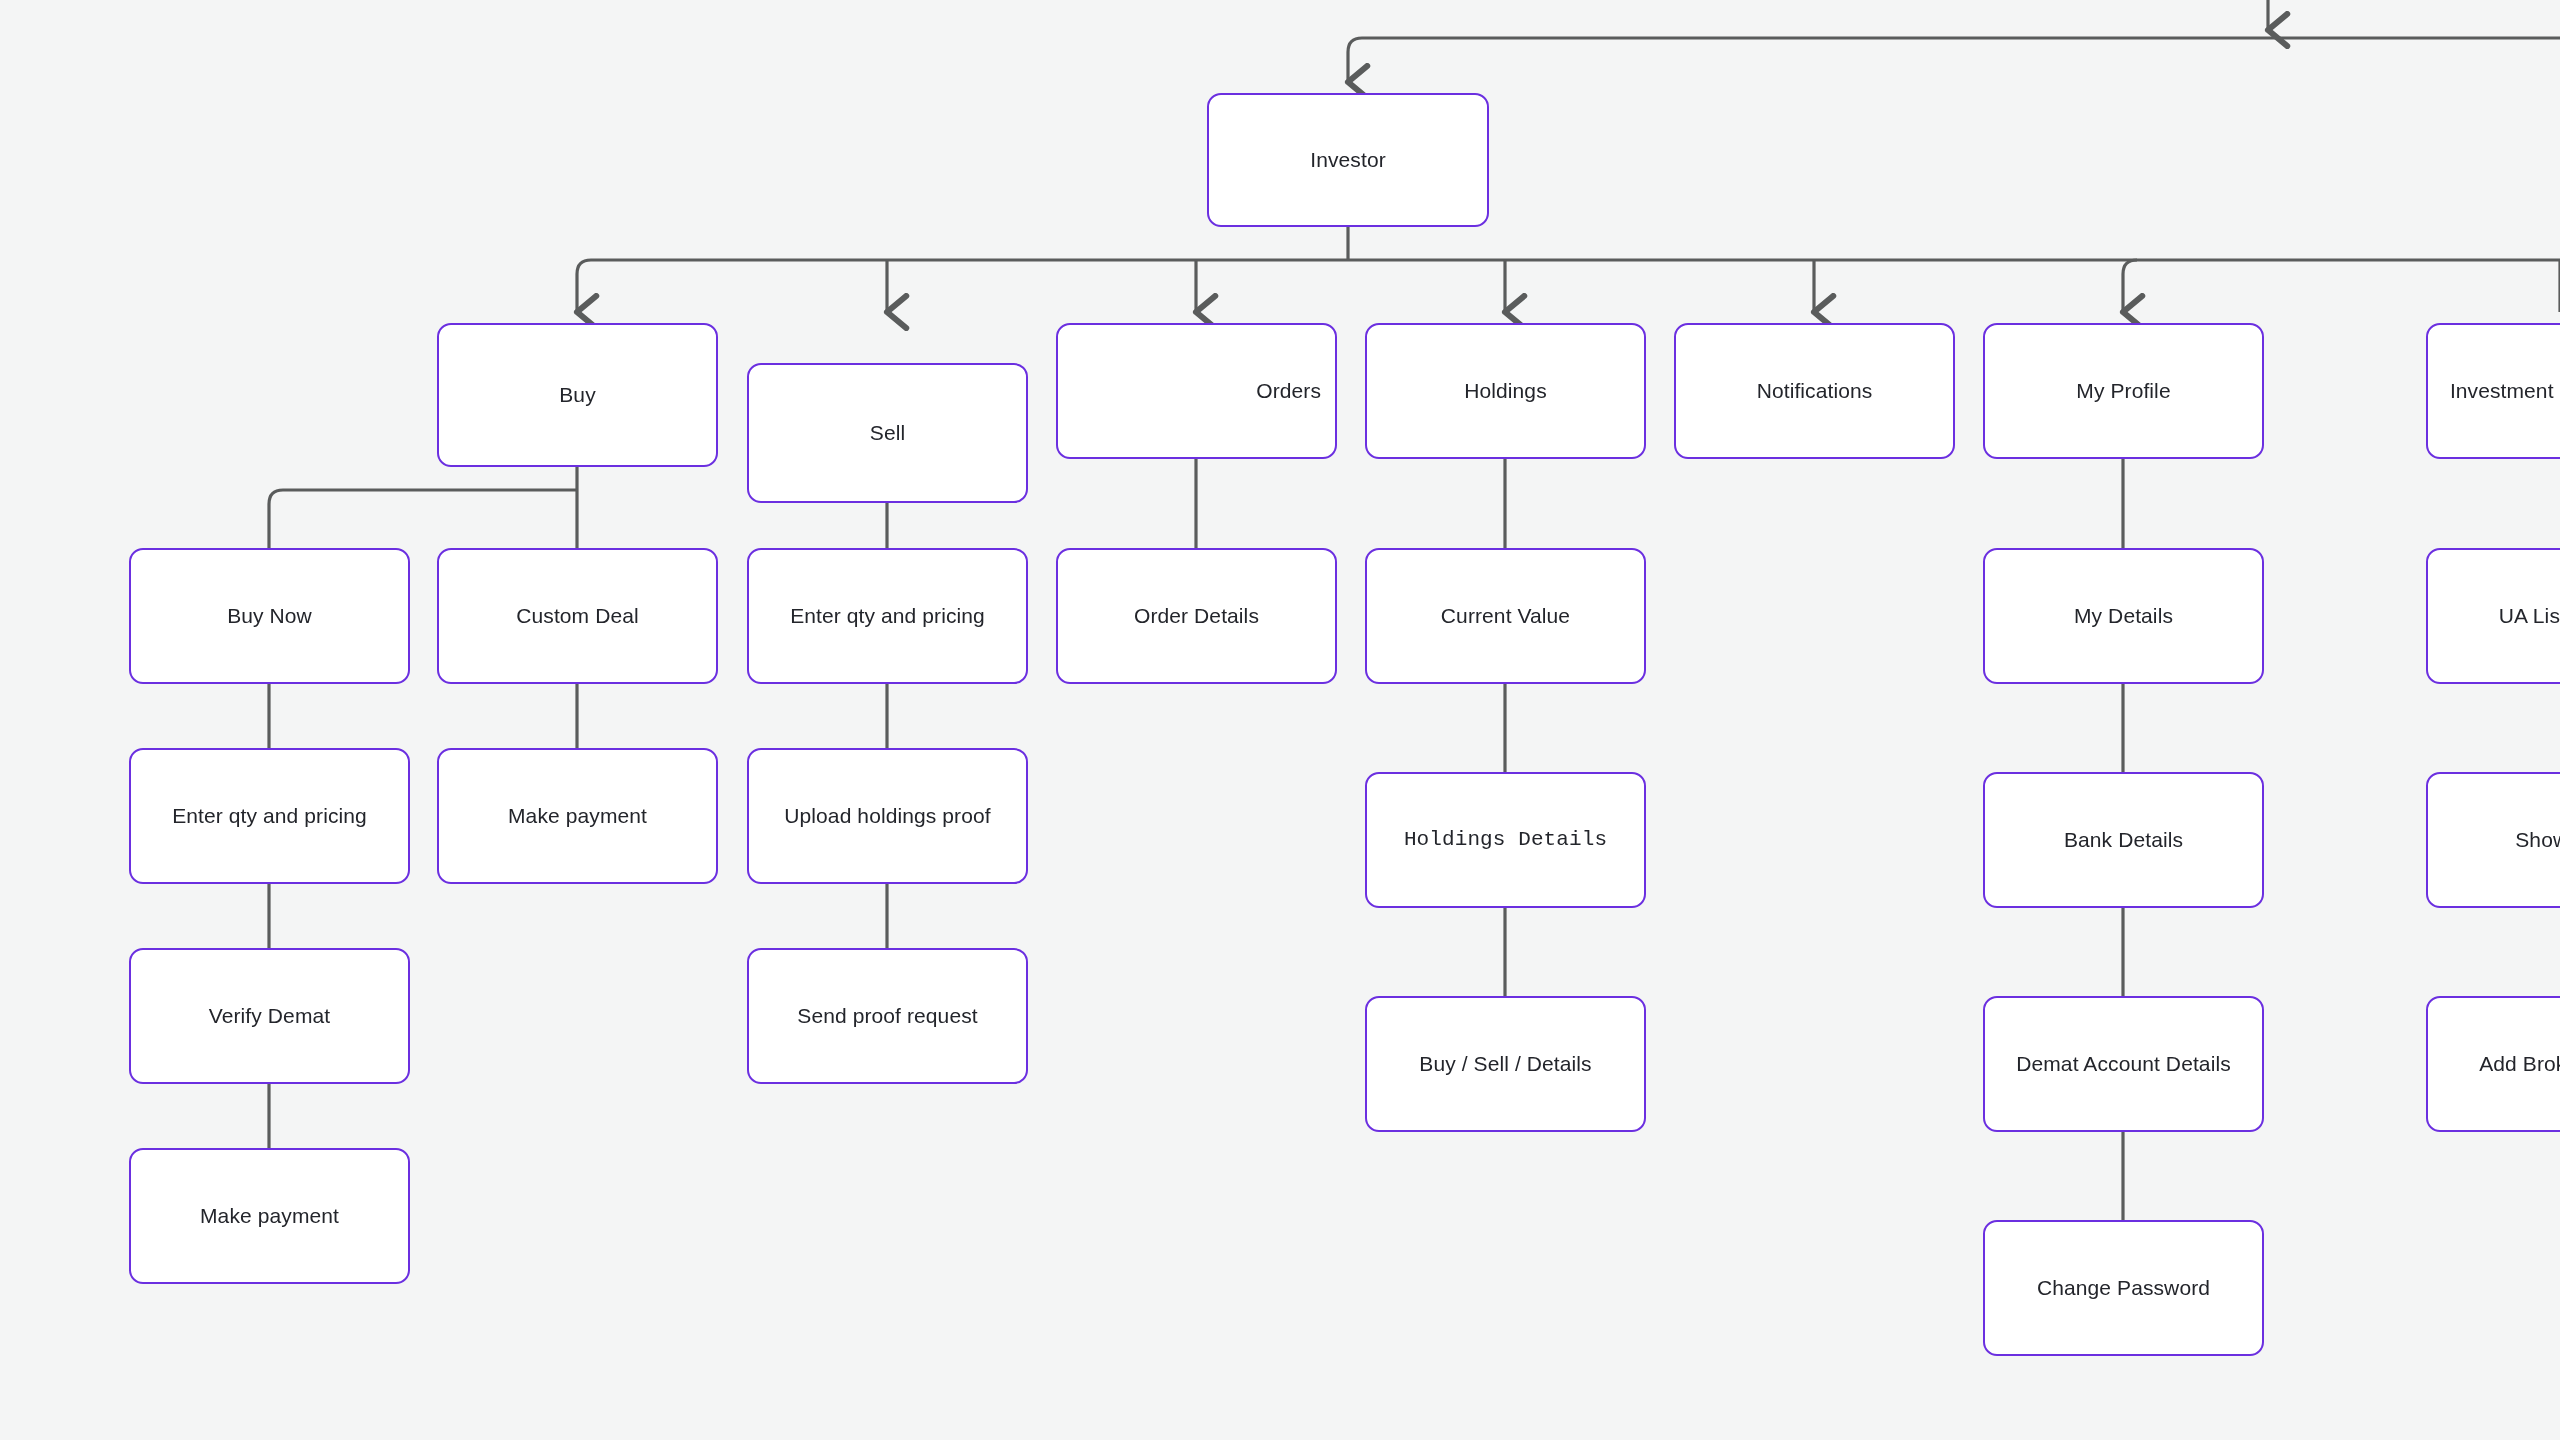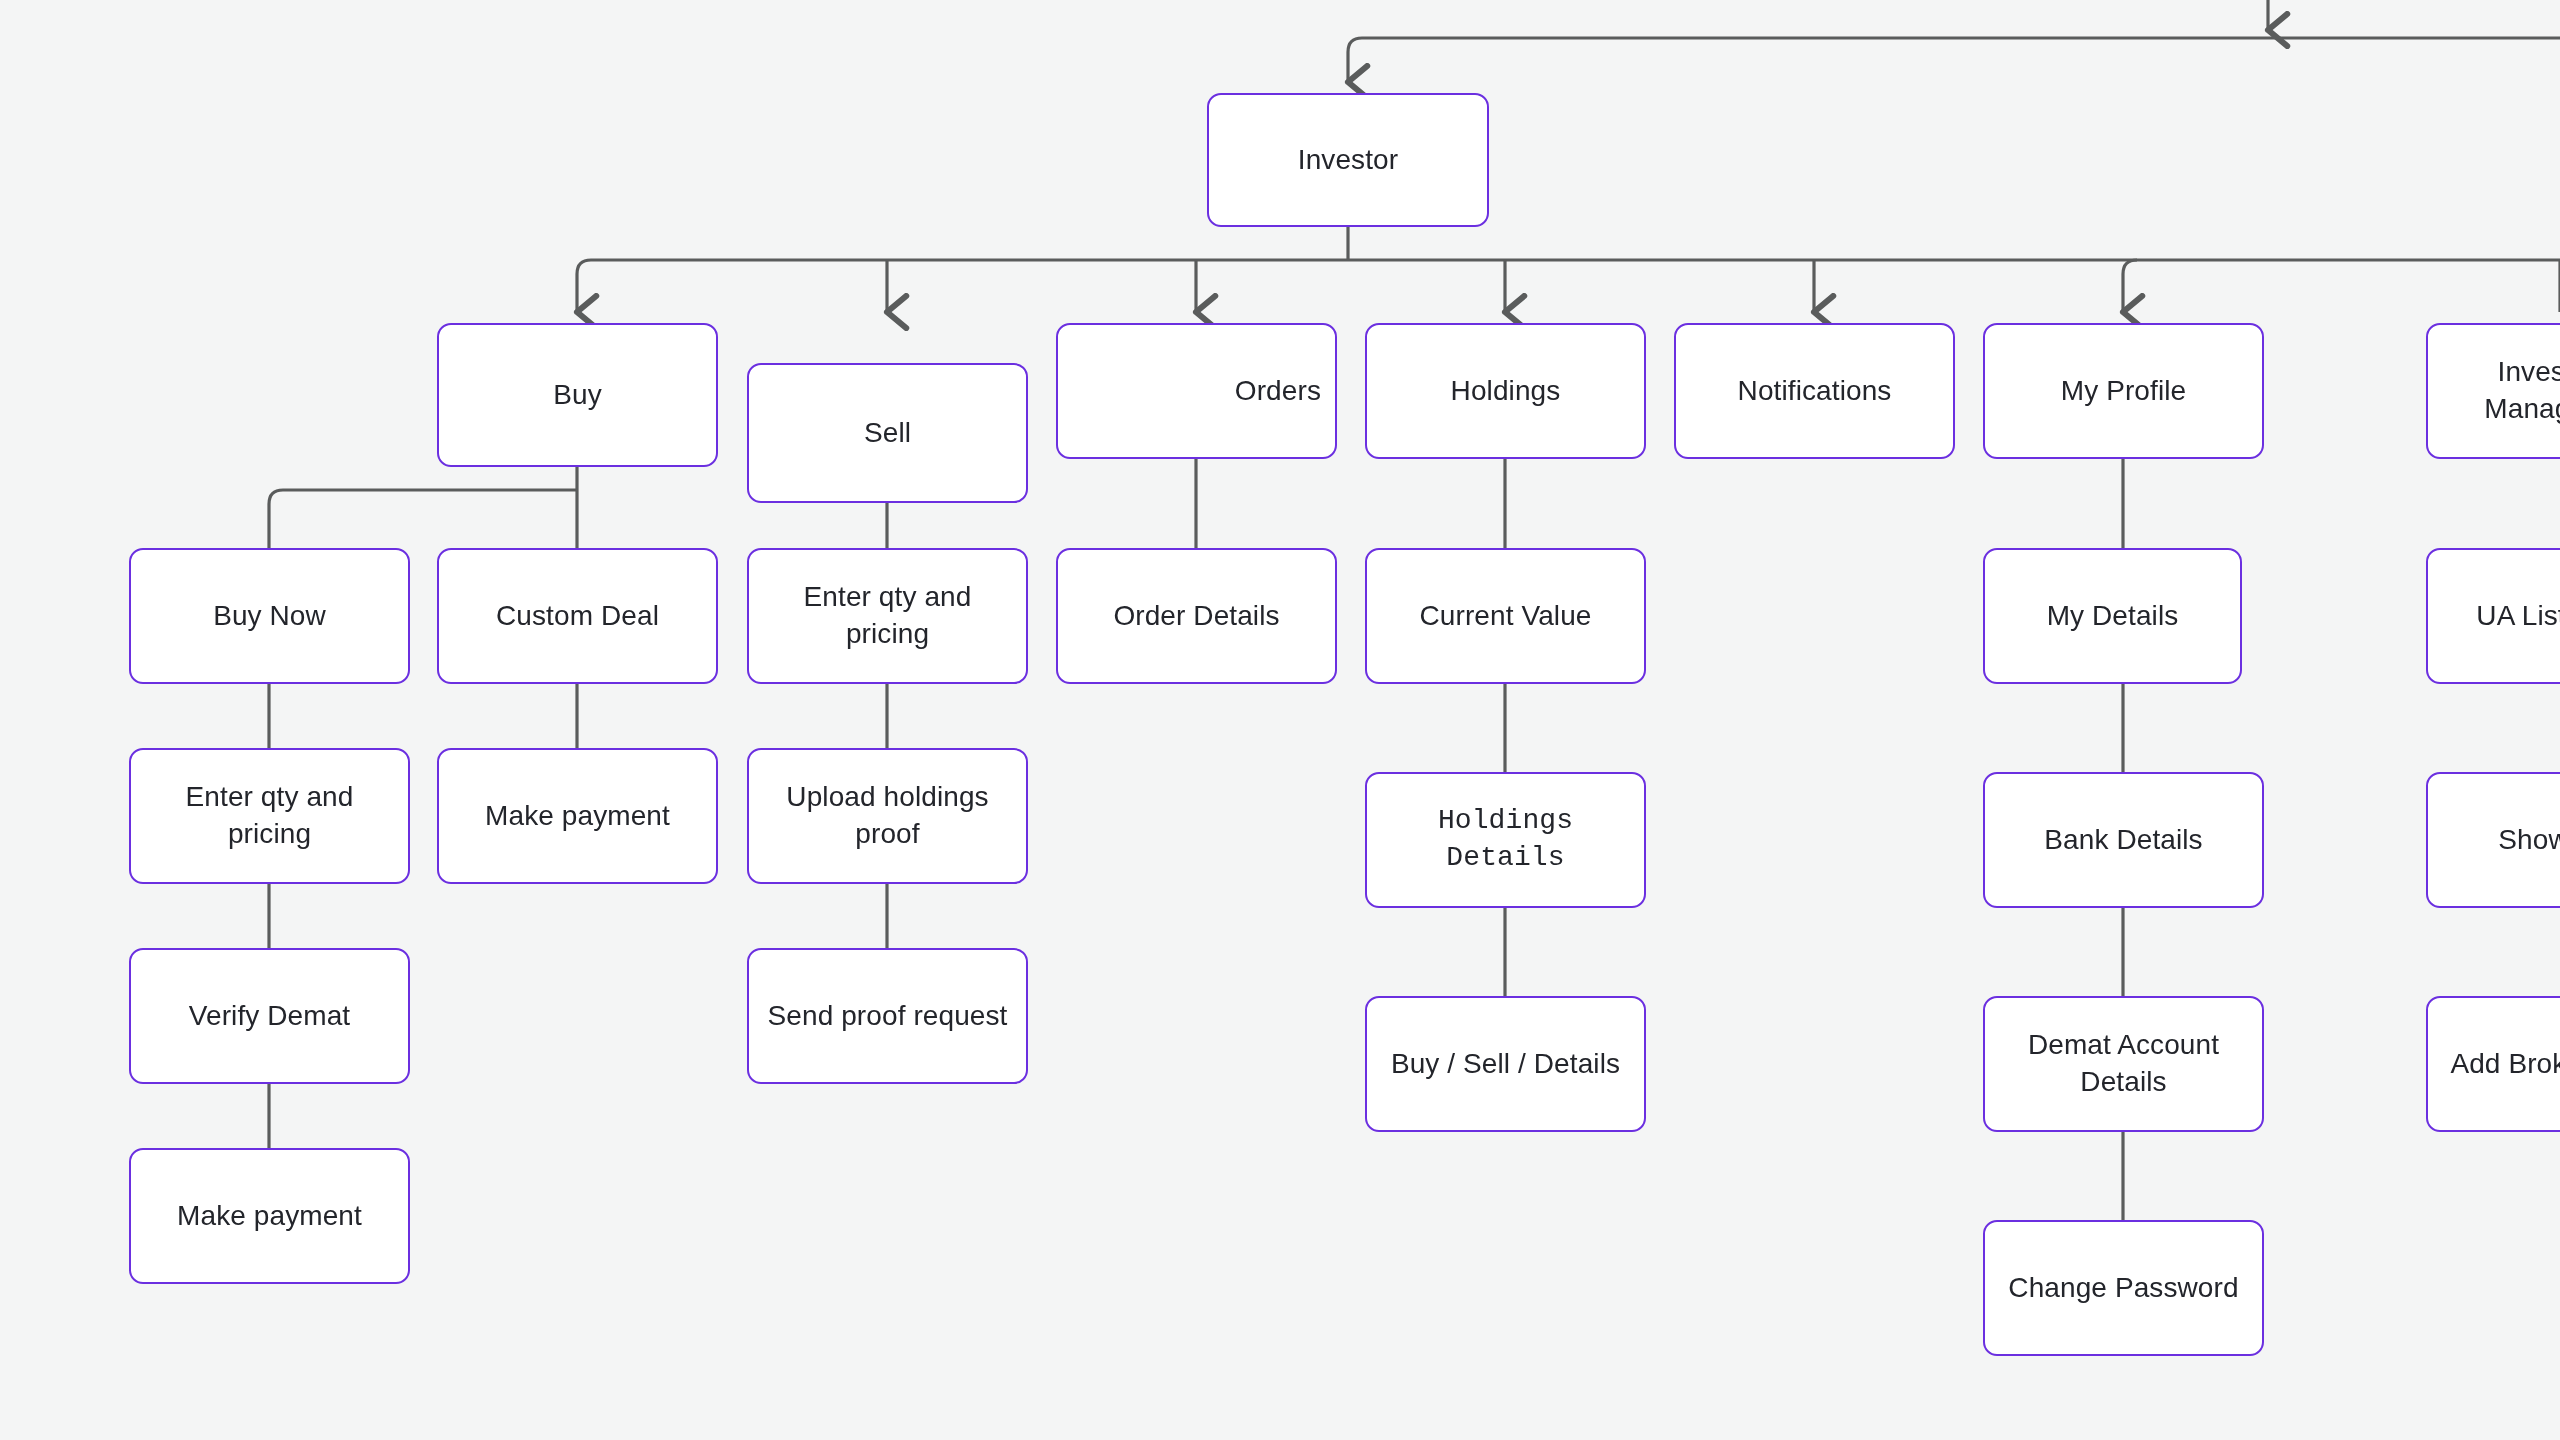--- a/index.html
+++ b/index.html
@@ -22,21 +22,21 @@
   .node {
     position: absolute;
     background: #ffffff;
     border: 2px solid #6b2fe0;
     border-radius: 14px;
     display: flex;
     align-items: center;
     justify-content: center;
     text-align: center;
     color: #23252b;
-    font-size: 28px;
+    font-size: 21px;
     line-height: 1.32;
     letter-spacing: 0.1px;
     padding: 6px 14px;
     z-index: 2;
   }
   .node span { display: block; }
 </style>
 </head>
 <body>
 
@@ -159,21 +159,21 @@
   <div class="node" style="left:1365px;top:548px;width:281px;height:136px;">
     <span>Current Value</span>
   </div>
   <div class="node" style="left:1365px;top:772px;width:281px;height:136px;font-family:Liberation Mono, monospace;">
     <span>Holdings Details</span>
   </div>
   <div class="node" style="left:1365px;top:996px;width:281px;height:136px;">
     <span>Buy / Sell / Details</span>
   </div>
 
-  <div class="node" style="left:1983px;top:548px;width:259px;height:136px;text-align:center;">
+  <div class="node" style="left:1983px;top:548px;width:281px;height:136px;text-align:center;">
     <span>My Details</span>
   </div>
   <div class="node" style="left:1983px;top:772px;width:281px;height:136px;">
     <span>Bank Details</span>
   </div>
   <div class="node" style="left:1983px;top:996px;width:281px;height:136px;">
     <span>Demat Account Details</span>
   </div>
   <div class="node" style="left:1983px;top:1220px;width:281px;height:136px;">
     <span>Change Password</span>

